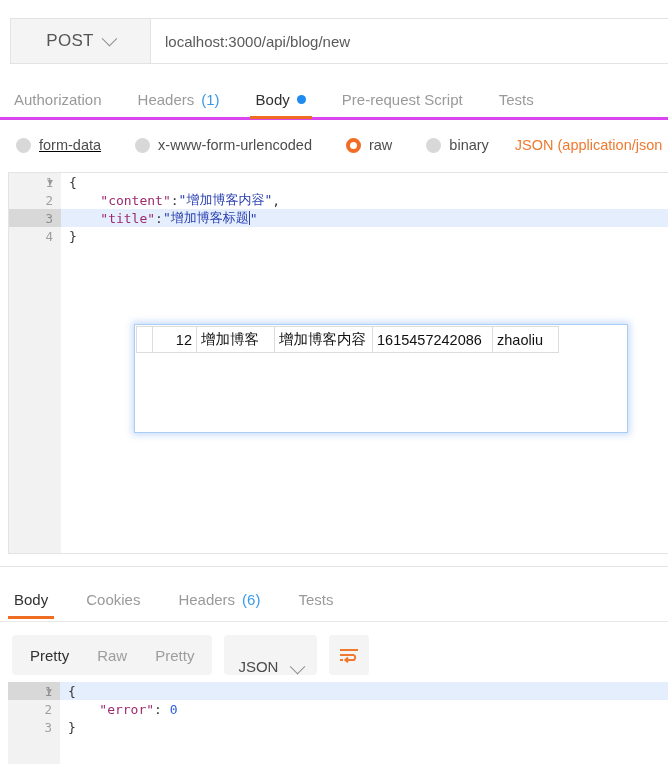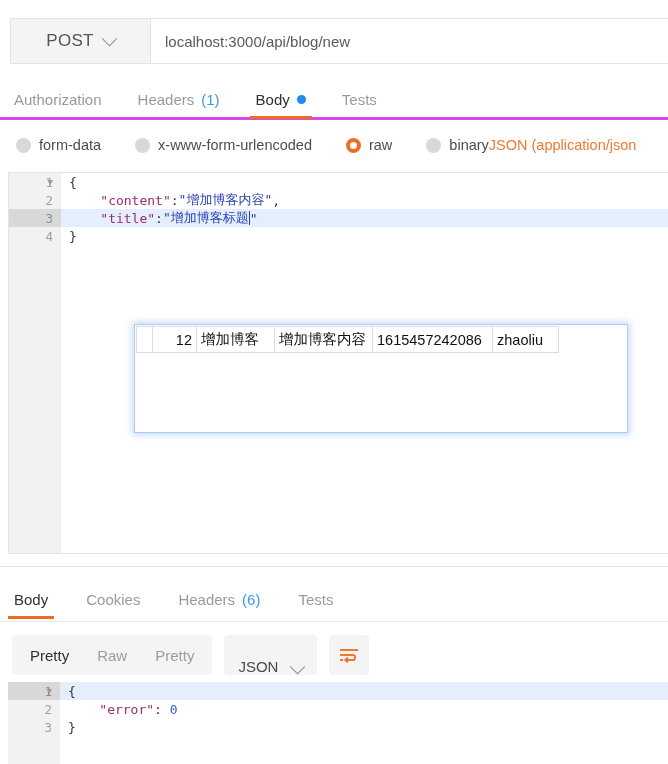--- a/index.html
+++ b/index.html
@@ -302,42 +302,45 @@
       </div>
       <div class="rtab" style="margin-left: 32px;">
         <span>Headers</span>
         <span class="tab-count">(1)</span>
       </div>
       <div class="rtab active" style="margin-left: 32px;">
         <span>Body</span>
         <span class="blue-dot"></span>
       </div>
       <div class="rtab" style="margin-left: 32px;">
+        <span>Pre-request Script</span>
+      </div>
+      <div class="rtab" style="margin-left: 32px;">
         <span>Tests</span>
       </div>
     </div>
 
   <div class="bodytype-row" id="bodytype-row">
-      <div class="radio-opt" style="margin-left: 16px;">
+      <div class="radio-opt" style="margin-left: 16px; text-decoration: underline;">
         <span class="radio"></span>
         <span class="radio-label">form-data</span>
       </div>
       <div class="radio-opt" style="margin-left: 34px;">
         <span class="radio"></span>
         <span class="radio-label">x-www-form-urlencoded</span>
       </div>
       <div class="radio-opt" style="margin-left: 34px;">
         <span class="radio sel"></span>
         <span class="radio-label">raw</span>
       </div>
       <div class="radio-opt" style="margin-left: 34px;">
         <span class="radio"></span>
         <span class="radio-label">binary</span>
       </div>
-      <span class="ctype-link" style="">JSON (application/json</span>
+      <span class="ctype-link" style="margin-left: 26px;">JSON (application/json</span>
     </div>
 
   <div class="editor" id="req-editor">
     <div class="gutter">
         <div class="gline">1<span class="fold">▼</span></div>
         <div class="gline">2</div>
         <div class="gline hl">3</div>
         <div class="gline">4</div>
       </div>
     <div class="code-area">

